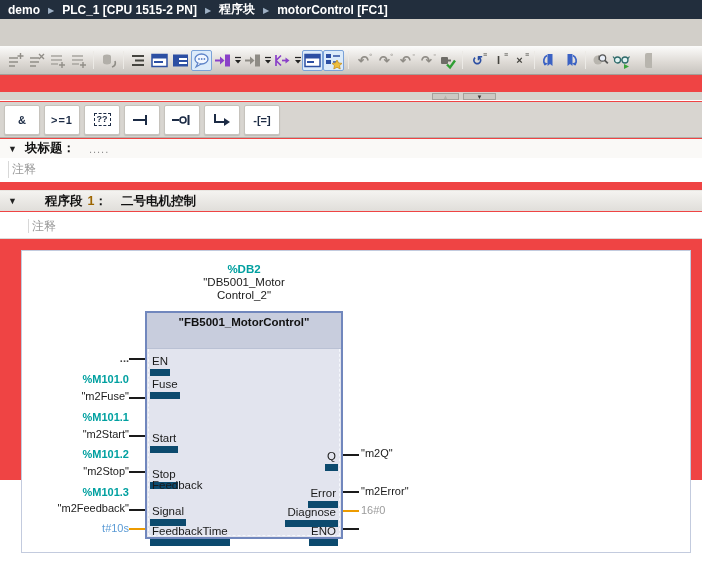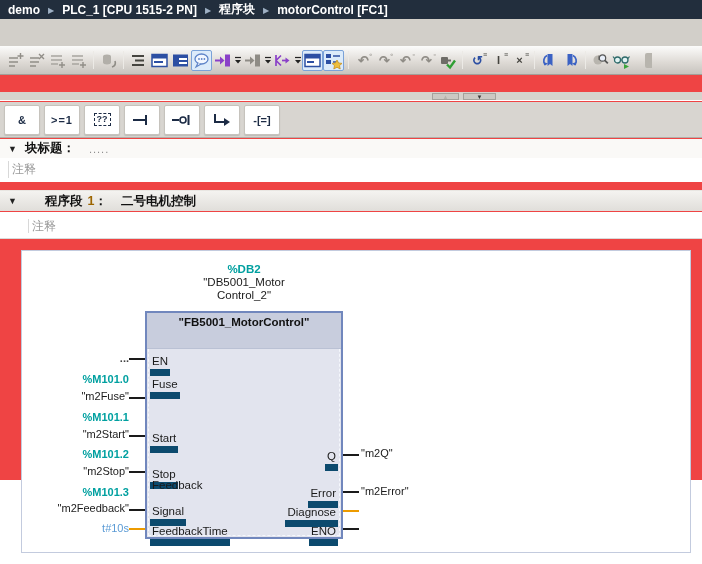--- a/index.html
+++ b/index.html
@@ -382,20 +382,21 @@
     <div class="lop addr" style="top:160px">%M101.1</div>
     <div class="lop opname" style="top:177px">"m2Start"</div>
     <div class="lop addr" style="top:197px">%M101.2</div>
     <div class="lop opname" style="top:214px">"m2Stop"</div>
     <div class="lop addr" style="top:235px">%M101.3</div>
     <div class="lop opname" style="top:251px">"m2Feedback"</div>
     <div class="lop tconst" style="top:271px">t#10s</div>
 
     <div class="rop opname" style="top:196px">"m2Q"</div>
     <div class="rop opname" style="top:234px">"m2Error"</div>
+    <div class="rop gconst" style="top:253px">16#0</div>
 
     <div class="wire" style="left:107px;top:107px;width:16px"></div>
     <div class="wire" style="left:107px;top:146px;width:16px"></div>
     <div class="wire" style="left:107px;top:184px;width:16px"></div>
     <div class="wire" style="left:107px;top:220px;width:16px"></div>
     <div class="wire" style="left:107px;top:258px;width:16px"></div>
     <div class="wire orange" style="left:107px;top:277px;width:16px"></div>
     <div class="wire" style="left:321px;top:203px;width:16px"></div>
     <div class="wire" style="left:321px;top:240px;width:16px"></div>
     <div class="wire orange" style="left:321px;top:259px;width:16px"></div>

